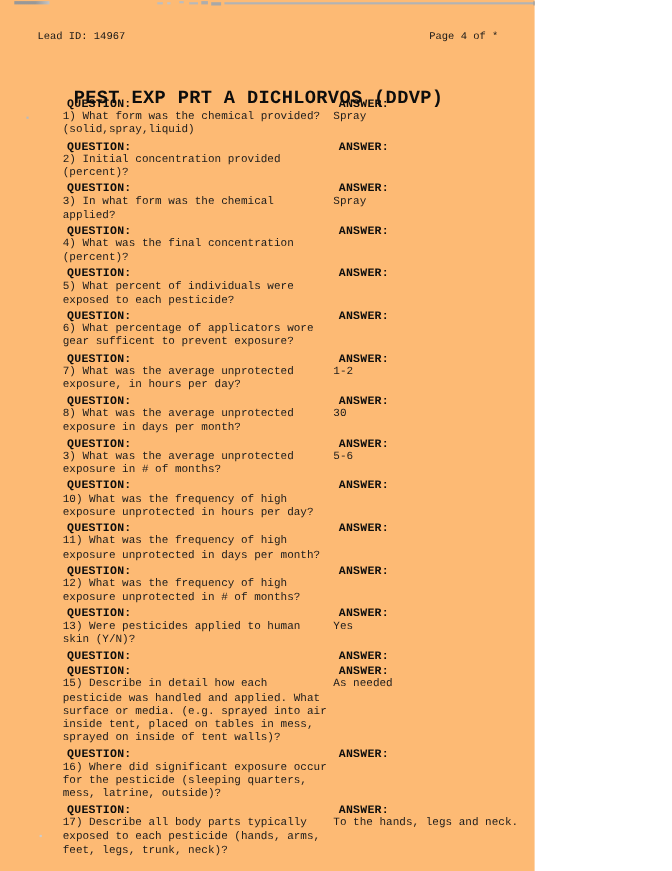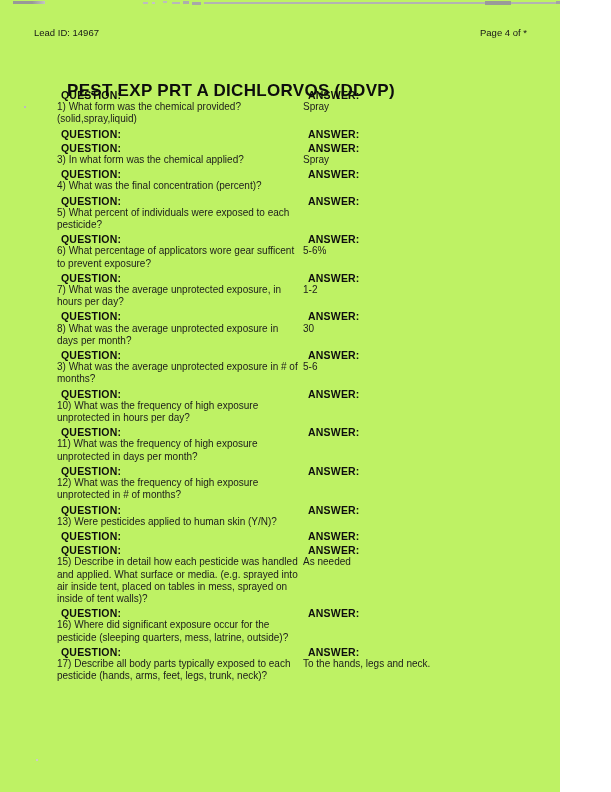--- a/index.html
+++ b/index.html
@@ -2,24 +2,24 @@
 <html><head>
 <meta charset="utf-8">
 <style>
   html, body {
     margin: 0;
     padding: 0;
     background: #ffffff;
   }
   .page {
     position: relative;
-    width: 560px;
+    width: 486px;
     height: 792px;
-    background: #bef264;
-    font-family: Liberation Sans, sans-serif;
+    background: #fdba74;
+    font-family: Liberation Mono, monospace;
     color: #161616;
     overflow: hidden;
   }
   
   .artifact {
     position: absolute;
     background: #b3b3b3;
   }
   .art-left   { left: 13px;  top: 1px; width: 32px;  height: 3px; background: linear-gradient(to right, #989898 60%, #c4c4c4); }
   .art-d1 { left: 143px; top: 2px; width: 5px; height: 2px; background:#bdbdbd; }
@@ -130,20 +130,21 @@
       </div>
       <div class="a-col">
         <div class="qa-label">ANSWER:</div>
         <div class="a-text">Spray</div>
       </div>
     </div>
 
     <div class="qa-row">
       <div class="q-col">
         <div class="qa-label">QUESTION:</div>
+        <div class="q-text">2) Initial concentration provided (percent)?</div>
       </div>
       <div class="a-col">
         <div class="qa-label">ANSWER:</div>
         <div class="a-text"></div>
       </div>
     </div>
 
     <div class="qa-row">
       <div class="q-col">
         <div class="qa-label">QUESTION:</div>
@@ -177,21 +178,20 @@
       </div>
     </div>
 
     <div class="qa-row">
       <div class="q-col">
         <div class="qa-label">QUESTION:</div>
         <div class="q-text">6) What percentage of applicators wore gear sufficent to prevent exposure?</div>
       </div>
       <div class="a-col">
         <div class="qa-label">ANSWER:</div>
-        <div class="a-text">5-6%</div>
       </div>
     </div>
 
     <div class="qa-row">
       <div class="q-col">
         <div class="qa-label">QUESTION:</div>
         <div class="q-text">7) What was the average unprotected exposure, in hours per day?</div>
       </div>
       <div class="a-col">
         <div class="qa-label">ANSWER:</div>
@@ -254,20 +254,21 @@
       </div>
     </div>
 
     <div class="qa-row">
       <div class="q-col">
         <div class="qa-label">QUESTION:</div>
         <div class="q-text">13) Were pesticides applied to human skin (Y/N)?</div>
       </div>
       <div class="a-col">
         <div class="qa-label">ANSWER:</div>
+        <div class="a-text">Yes</div>
       </div>
     </div>
 
     <div class="qa-row">
       <div class="q-col">
         <div class="qa-label">QUESTION:</div>
       </div>
       <div class="a-col">
         <div class="qa-label">ANSWER:</div>
         <div class="a-text"></div>

